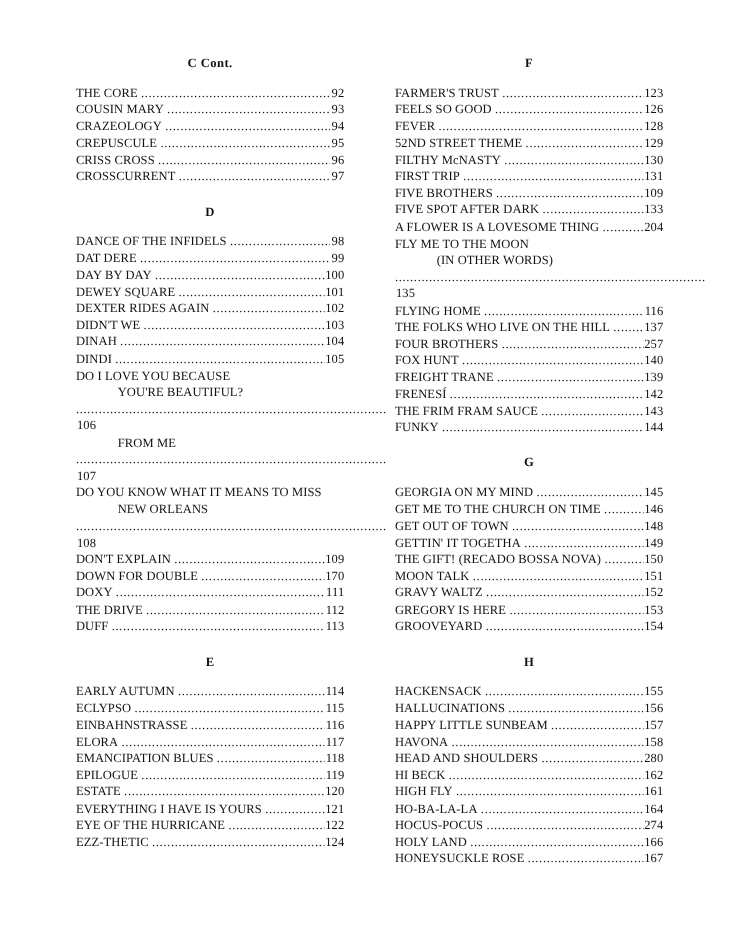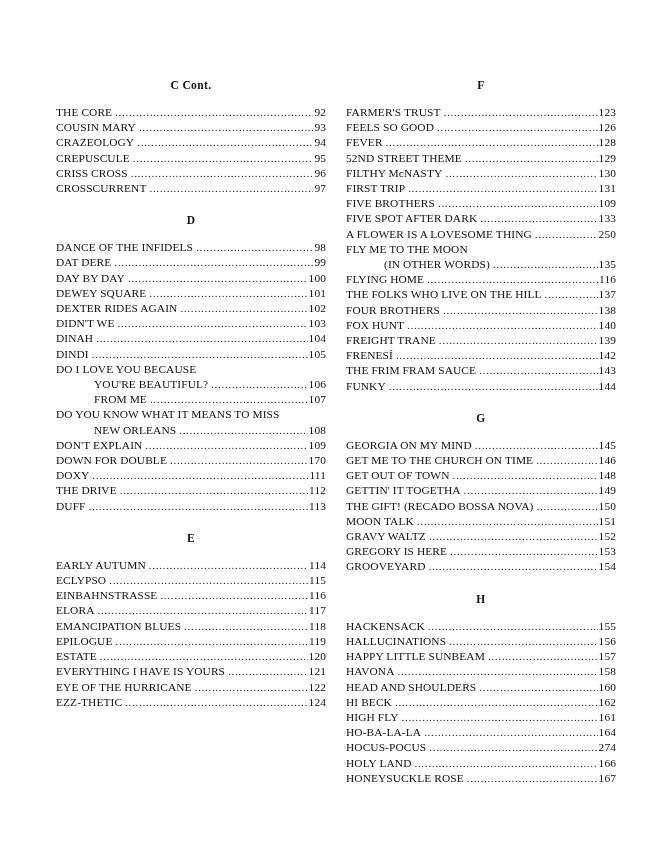--- a/index.html
+++ b/index.html
@@ -12,21 +12,21 @@
     background: #ffffff;
     font-family: "Liberation Serif", serif;
     color: #111111;
     overflow: hidden;
   }
   .page {
     position: relative;
     width: 667px;
     height: 864px;
     box-sizing: border-box;
-    padding: 79px 52px 0 56px;
+    padding: 52px 52px 0 56px;
   }
   .columns {
     display: flex;
     flex-direction: row;
     justify-content: space-between;
     align-items: flex-start;
   }
   .col {
     width: 270px;
   }
@@ -39,21 +39,21 @@
     margin: 0 0 14px 0;
     font-family: "Liberation Serif", serif;
   }
   .section {
     margin-bottom: 4px;
   }
   .section + .section .section-head {
     margin-top: 18px;
   }
   .entries {
-    margin: 0;
+    margin: 13px;
     padding: 0;
     list-style: none;
   }
   .entry {
     display: flex;
     align-items: baseline;
     font-size: 11.4px;
     line-height: 15.2px;
     white-space: nowrap;
     letter-spacing: 0.1px;
@@ -71,20 +71,21 @@
     color: #111;
     min-width: 6px;
   }
   .entry .page-num {
     flex: 0 0 auto;
     padding-left: 1px;
     text-align: right;
   }
   .entry.cont {
     padding-left: 0;
+    flex-direction: column;
   }
   .entry.cont .title {
     padding-left: 38px;
   }
 </style>
 </head>
 <body>
 
 <div class="page">
   <div class="columns">
@@ -320,21 +321,21 @@
               <span class="page-num">109</span>
             </li>
           <li class="entry">
               <span class="title">FIVE SPOT AFTER DARK</span>
               <span class="dots">..................................................................................</span>
               <span class="page-num">133</span>
             </li>
           <li class="entry">
               <span class="title">A FLOWER IS A LOVESOME THING</span>
               <span class="dots">..................................................................................</span>
-              <span class="page-num">250</span>
+              <span class="page-num">204</span>
             </li>
           <li class="entry nodots">
               <span class="title">FLY ME TO THE MOON</span>
               <span class="page-num"></span>
             </li>
           <li class="entry cont">
               <span class="title">(IN OTHER WORDS)</span>
               <span class="dots">..................................................................................</span>
               <span class="page-num">135</span>
             </li>
@@ -344,21 +345,21 @@
               <span class="page-num">116</span>
             </li>
           <li class="entry">
               <span class="title">THE FOLKS WHO LIVE ON THE HILL</span>
               <span class="dots">..................................................................................</span>
               <span class="page-num">137</span>
             </li>
           <li class="entry">
               <span class="title">FOUR BROTHERS</span>
               <span class="dots">..................................................................................</span>
-              <span class="page-num">138</span>
+              <span class="page-num">257</span>
             </li>
           <li class="entry">
               <span class="title">FOX HUNT</span>
               <span class="dots">..................................................................................</span>
               <span class="page-num">140</span>
             </li>
           <li class="entry">
               <span class="title">FREIGHT TRANE</span>
               <span class="dots">..................................................................................</span>
               <span class="page-num">139</span>
@@ -451,21 +452,21 @@
               <span class="page-num">157</span>
             </li>
           <li class="entry">
               <span class="title">HAVONA</span>
               <span class="dots">..................................................................................</span>
               <span class="page-num">158</span>
             </li>
           <li class="entry">
               <span class="title">HEAD AND SHOULDERS</span>
               <span class="dots">..................................................................................</span>
-              <span class="page-num">160</span>
+              <span class="page-num">280</span>
             </li>
           <li class="entry">
               <span class="title">HI BECK</span>
               <span class="dots">..................................................................................</span>
               <span class="page-num">162</span>
             </li>
           <li class="entry">
               <span class="title">HIGH FLY</span>
               <span class="dots">..................................................................................</span>
               <span class="page-num">161</span>

